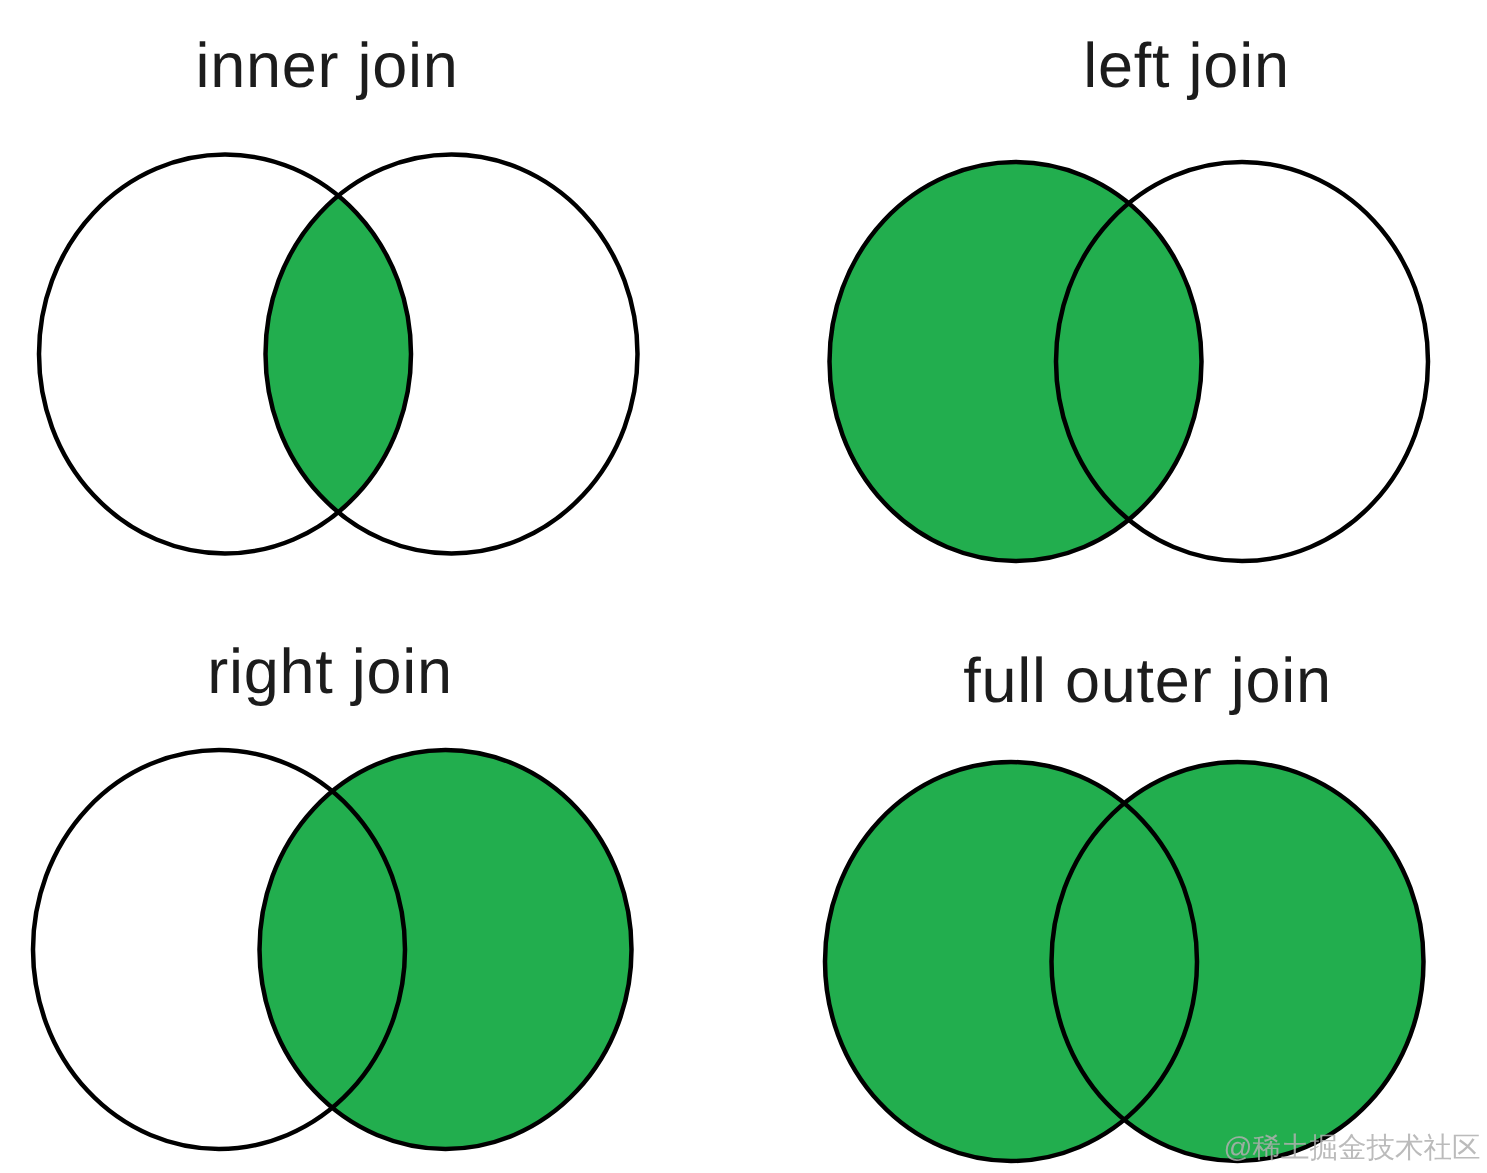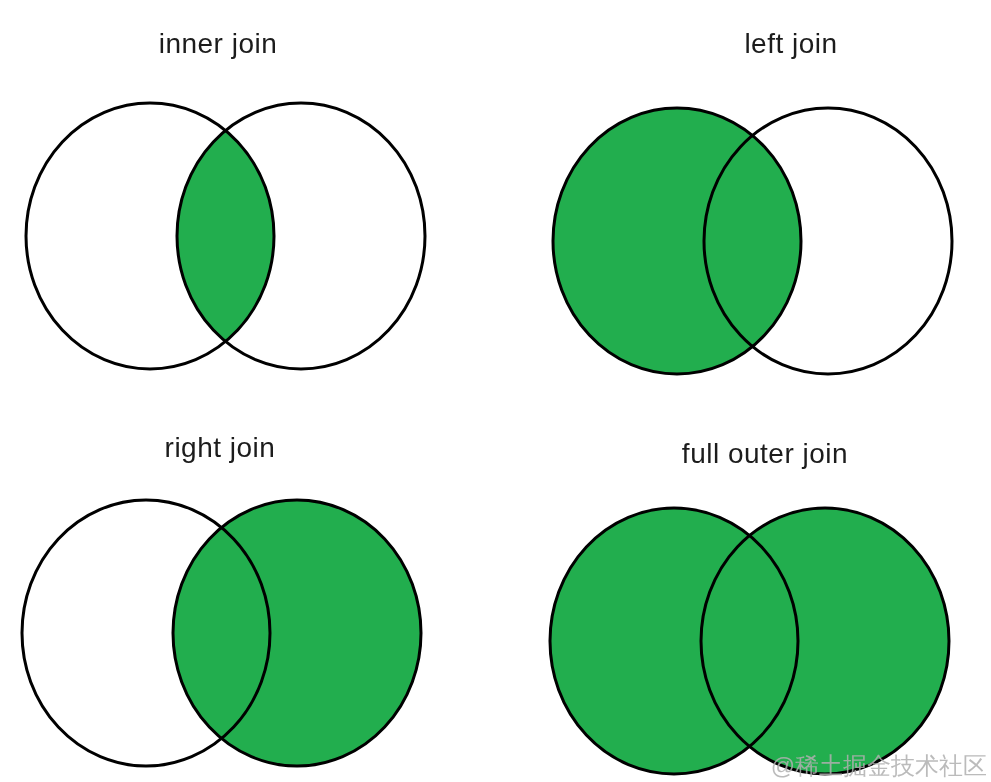--- a/index.html
+++ b/index.html
@@ -16,42 +16,42 @@
     position: relative;
     width: 991px;
     height: 782px;
     background: var(--bg);
     overflow: hidden;
     font-family: "Liberation Sans", "DejaVu Sans", sans-serif;
   }
   .panel-title {
     position: absolute;
     text-align: center;
-    font-size: 28px;
+    font-size: 42px;
     line-height: 48px;
     font-weight: 400;
     color: var(--title);
     letter-spacing: 0.5px;
     white-space: nowrap;
   }
   .t-inner { left: 0;   top: 20px;  width: 436px; }
   .t-left  { left: 561px; top: 20px;  width: 460px; text-align: center; }
   .t-right { left: 0;   top: 424px; width: 440px; text-align: center; }
   .t-full  { left: 535px; top: 430px; width: 460px; }
   .venn { position: absolute; width: 410px; height: 276px; }
   .v-inner { left: 22px;  top: 99px;  }
   .v-left  { left: 549px; top: 104px; }
   .v-right { left: 18px;  top: 496px; }
   .v-full  { left: 546px; top: 504px; }
   .venn .outline { fill: none; stroke: var(--stroke); stroke-width: 3; }
   .watermark {
     position: absolute;
     right: 4px;
     bottom: 4px;
-    font-size: 24px;
+    font-size: 19px;
     line-height: 24px;
     color: var(--watermark);
     opacity: 0.85;
     font-family: "Liberation Sans", "DejaVu Sans", sans-serif;
   }
 </style>
 </head>
 <body>
 
 <div class="canvas">

